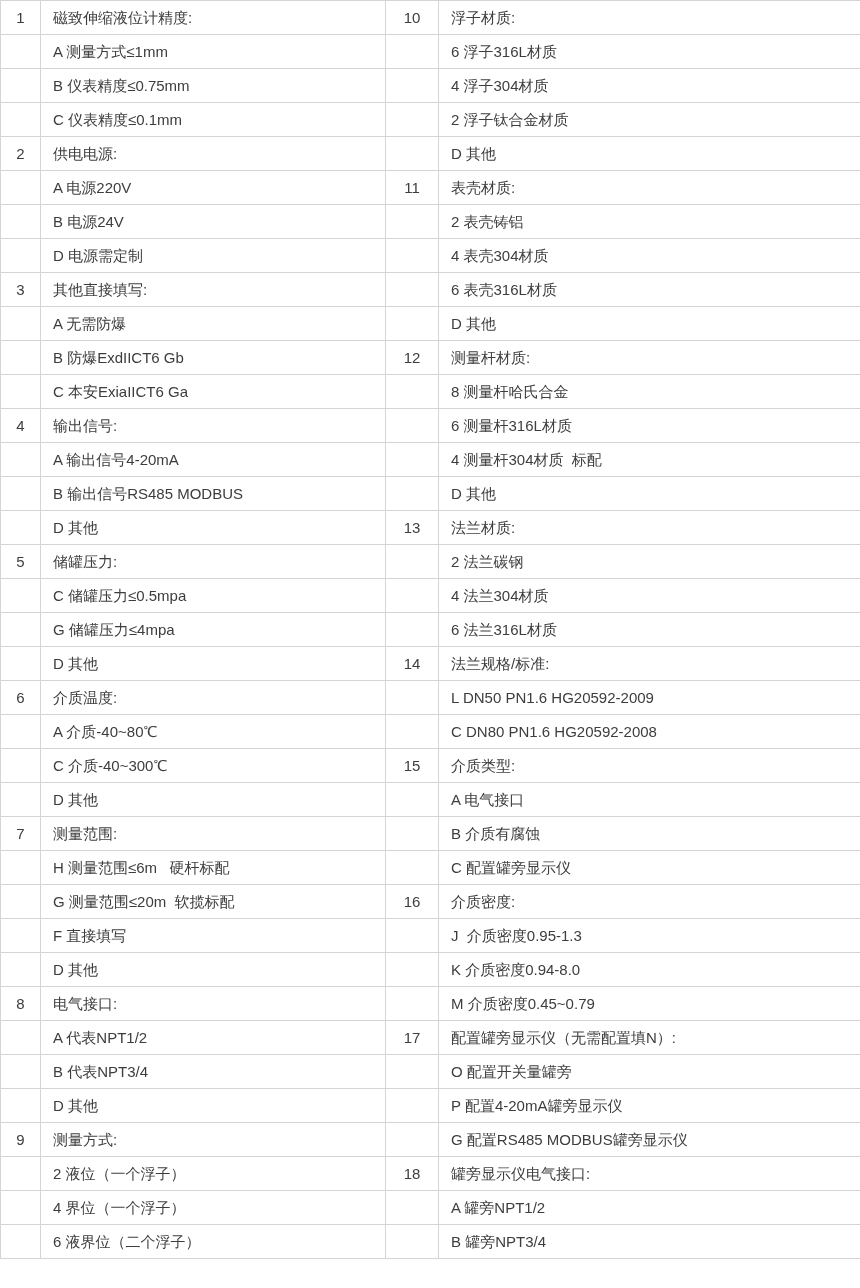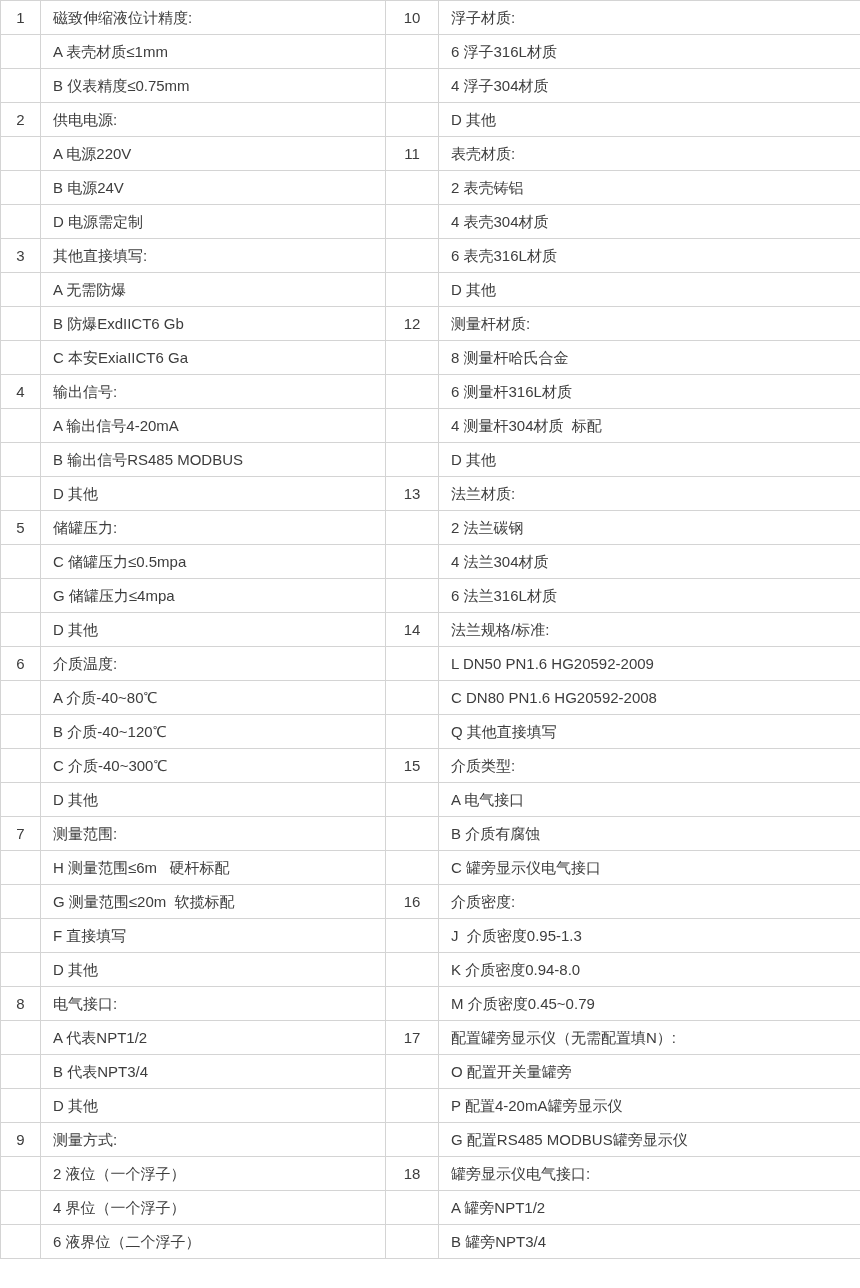--- a/index.html
+++ b/index.html
@@ -56,29 +56,35 @@
     </colgroup>
     <tbody>
         <tr>
           <td class="num">1</td>
           <td class="txt">磁致伸缩液位计精度:</td>
           <td class="num">10</td>
           <td class="txt">浮子材质:</td>
         </tr>
         <tr>
           <td class="num"></td>
-          <td class="txt">A 表壳材质≤1mm</td>
+          <td class="txt">A 测量方式≤1mm</td>
           <td class="num"></td>
           <td class="txt">6 浮子316L材质</td>
         </tr>
         <tr>
           <td class="num"></td>
           <td class="txt">B 仪表精度≤0.75mm</td>
           <td class="num"></td>
           <td class="txt">4 浮子304材质</td>
+        </tr>
+        <tr>
+          <td class="num"></td>
+          <td class="txt">C 仪表精度≤0.1mm</td>
+          <td class="num"></td>
+          <td class="txt">2 浮子钛合金材质</td>
         </tr>
         <tr>
           <td class="num">2</td>
           <td class="txt">供电电源:</td>
           <td class="num"></td>
           <td class="txt">D 其他</td>
         </tr>
         <tr>
           <td class="num"></td>
           <td class="txt">A 电源220V</td>
@@ -176,47 +182,41 @@
           <td class="txt">L DN50 PN1.6 HG20592-2009</td>
         </tr>
         <tr>
           <td class="num"></td>
           <td class="txt">A 介质-40~80℃</td>
           <td class="num"></td>
           <td class="txt">C DN80 PN1.6 HG20592-2008</td>
         </tr>
         <tr>
           <td class="num"></td>
-          <td class="txt">B 介质-40~120℃</td>
-          <td class="num"></td>
-          <td class="txt">Q 其他直接填写</td>
-        </tr>
-        <tr>
-          <td class="num"></td>
           <td class="txt">C 介质-40~300℃</td>
           <td class="num">15</td>
           <td class="txt">介质类型:</td>
         </tr>
         <tr>
           <td class="num"></td>
           <td class="txt">D 其他</td>
           <td class="num"></td>
           <td class="txt">A 电气接口</td>
         </tr>
         <tr>
           <td class="num">7</td>
           <td class="txt">测量范围:</td>
           <td class="num"></td>
           <td class="txt">B 介质有腐蚀</td>
         </tr>
         <tr>
           <td class="num"></td>
           <td class="txt">H 测量范围≤6m   硬杆标配</td>
           <td class="num"></td>
-          <td class="txt">C 罐旁显示仪电气接口</td>
+          <td class="txt">C 配置罐旁显示仪</td>
         </tr>
         <tr>
           <td class="num"></td>
           <td class="txt">G 测量范围≤20m  软揽标配</td>
           <td class="num">16</td>
           <td class="txt">介质密度:</td>
         </tr>
         <tr>
           <td class="num"></td>
           <td class="txt">F 直接填写</td>

